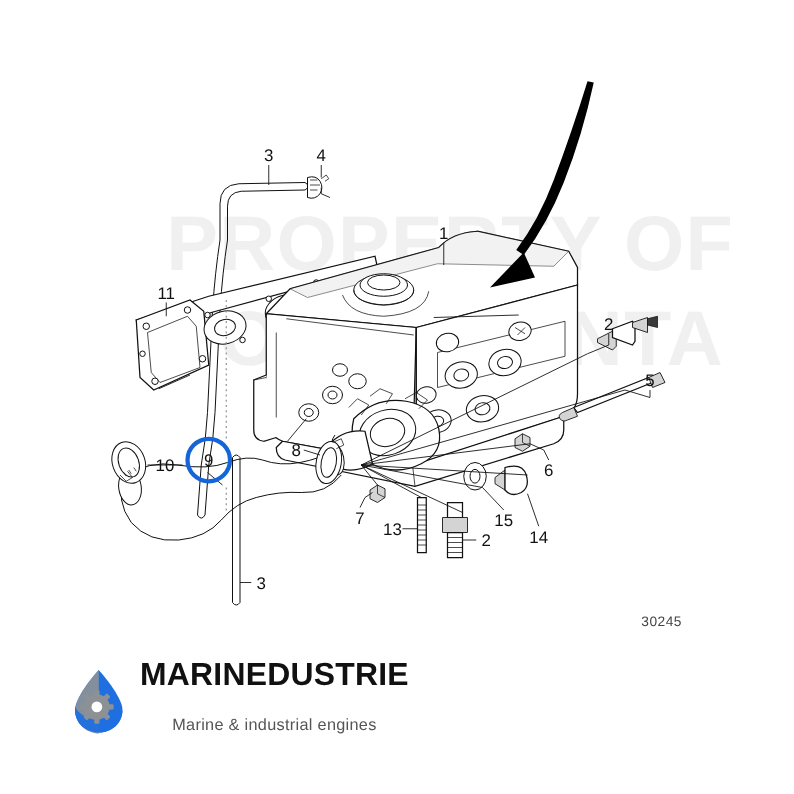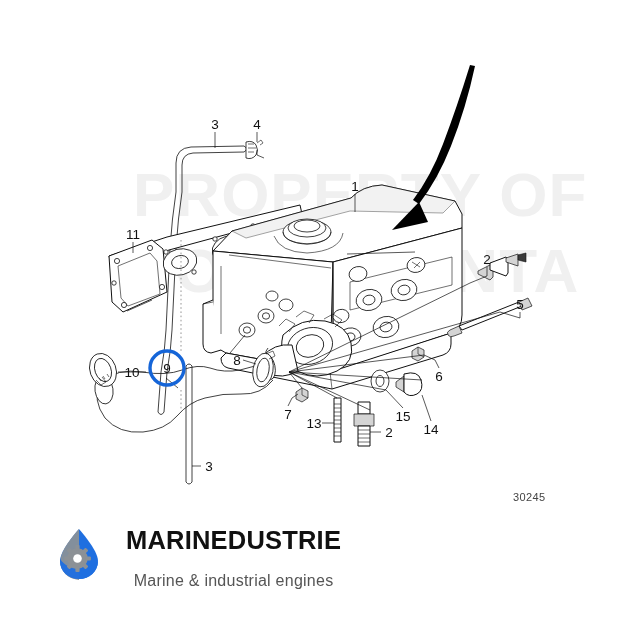--- a/index.html
+++ b/index.html
@@ -40,32 +40,32 @@
   .dark{fill:#3a3a3a;stroke:#111;stroke-width:.6;}
   .blk{fill:#000;}
   .hl{fill:none;stroke:#1565d8;stroke-width:3.4;}
 
   
   #footer{
     position:absolute;left:0;top:516px;width:635px;height:90px;
   }
   #logo-wrap{
     position:absolute;left:57px;top:12px;
-    display:flex;align-items:flex-start;gap:25px;
+    display:flex;align-items:flex-end;gap:11px;
   }
   #logo-mark{width:44px;height:52px;flex:0 0 auto;}
   #logo-text{display:flex;flex-direction:column;justify-content:center;}
   #brand{
     font-family:"Liberation Sans", sans-serif;
     font-weight:bold;font-size:25.5px;letter-spacing:.2px;
     color:#111111;line-height:1.0;
   }
   #tagline{
     font-family:"Liberation Sans", sans-serif;
-    font-size:16px;color:#555555;letter-spacing:.25px;
+    font-size:13px;color:#555555;letter-spacing:.25px;
     margin-top:18px;text-align:center;
   }
 </style>
 </head>
 <body>
 
 <div id="stage">
 <svg width="635" height="635" viewBox="0 0 635 635" xmlns="http://www.w3.org/2000/svg">
 
   <g>

